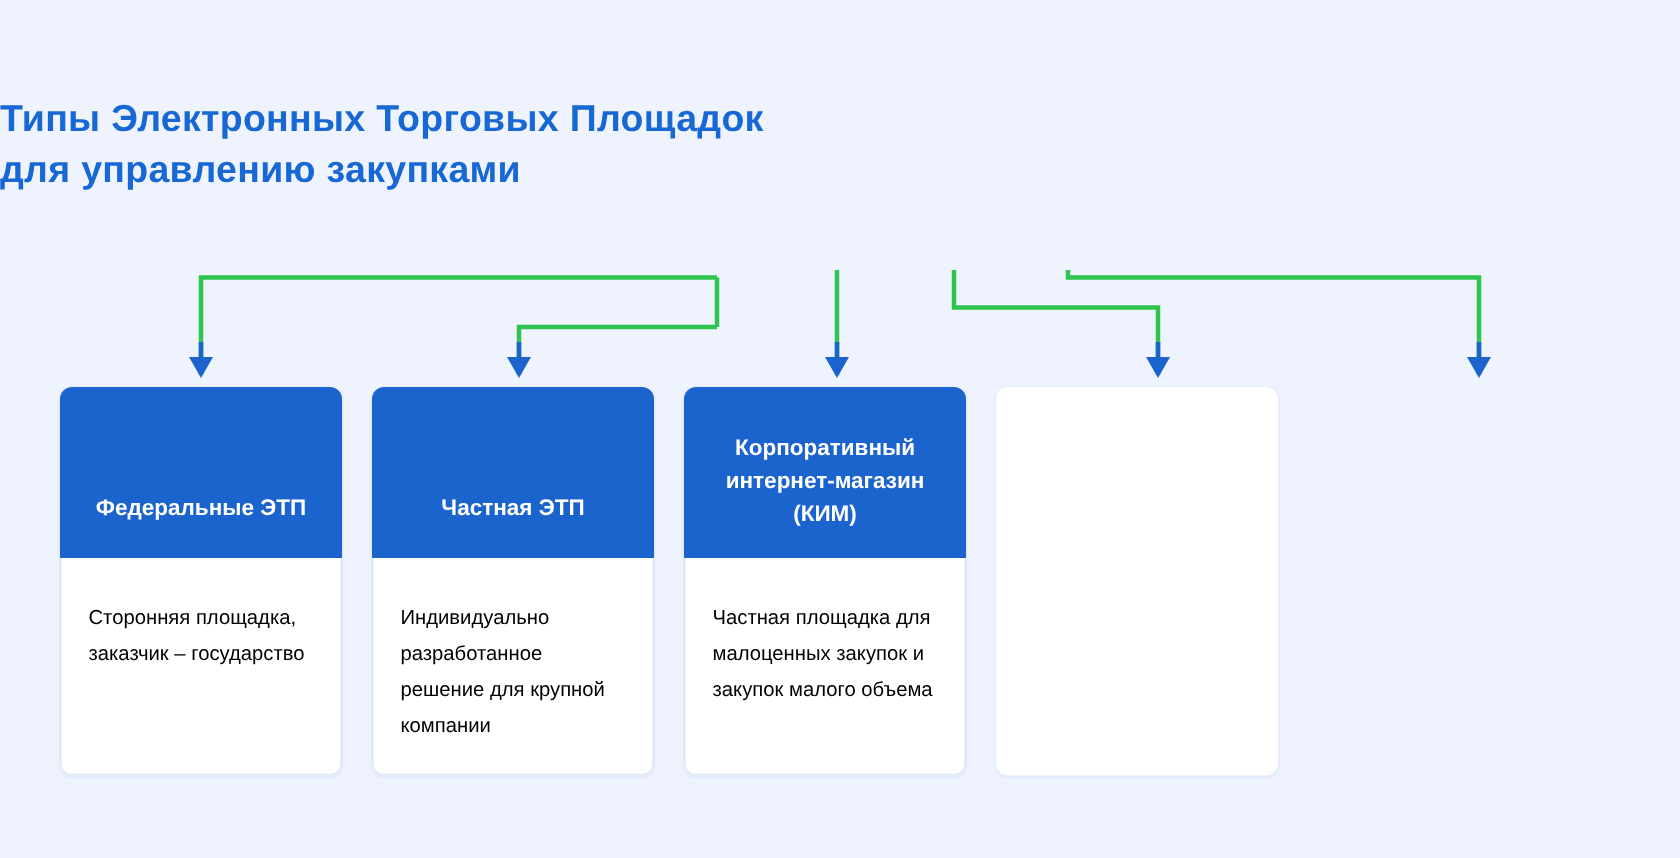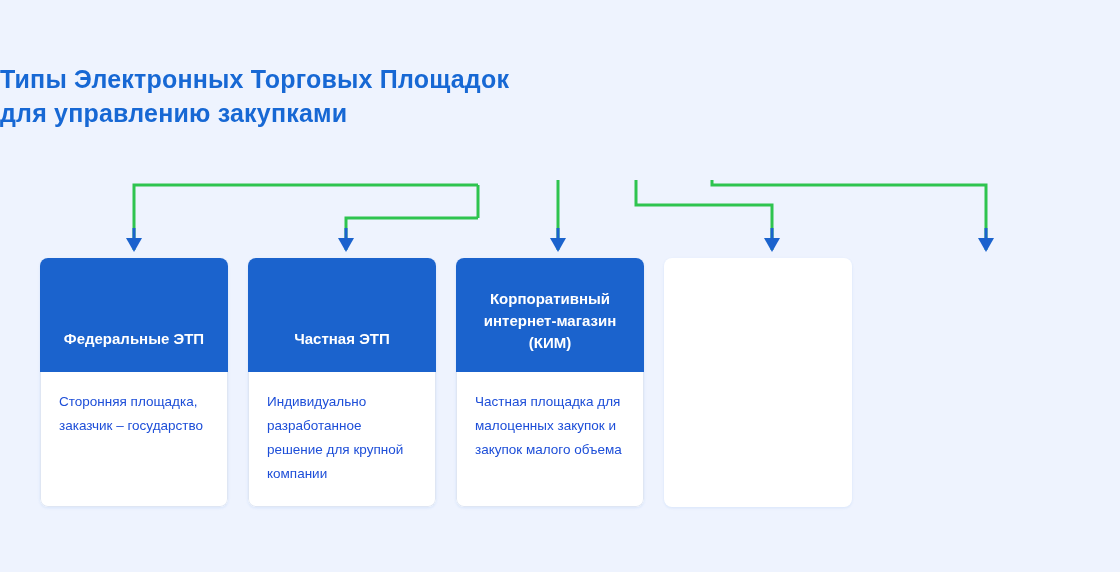--- a/index.html
+++ b/index.html
@@ -62,24 +62,24 @@
     padding: 22px 12px;
     height: 114px;
     display: flex;
     align-items: flex-end;
     justify-content: center;
   }
   .card-head.tall { padding: 18px 10px; }
   .card-body {
     flex: 1;
     background: #ffffff;
-    color: #1d4ed8;
+    color: #000000;
     font-size: 13.5px;
     line-height: 24px;
-    padding: 18px 18px 20px 18px;
+    padding: 28px 18px 20px 18px;
     border: 1px solid #dfe6f3;
     border-top: none;
     border-radius: 0 0 8px 8px;
   }
   .card-head-text { display: block; }
 </style>
 </head>
 <body>
 
 <div class="title-block">

